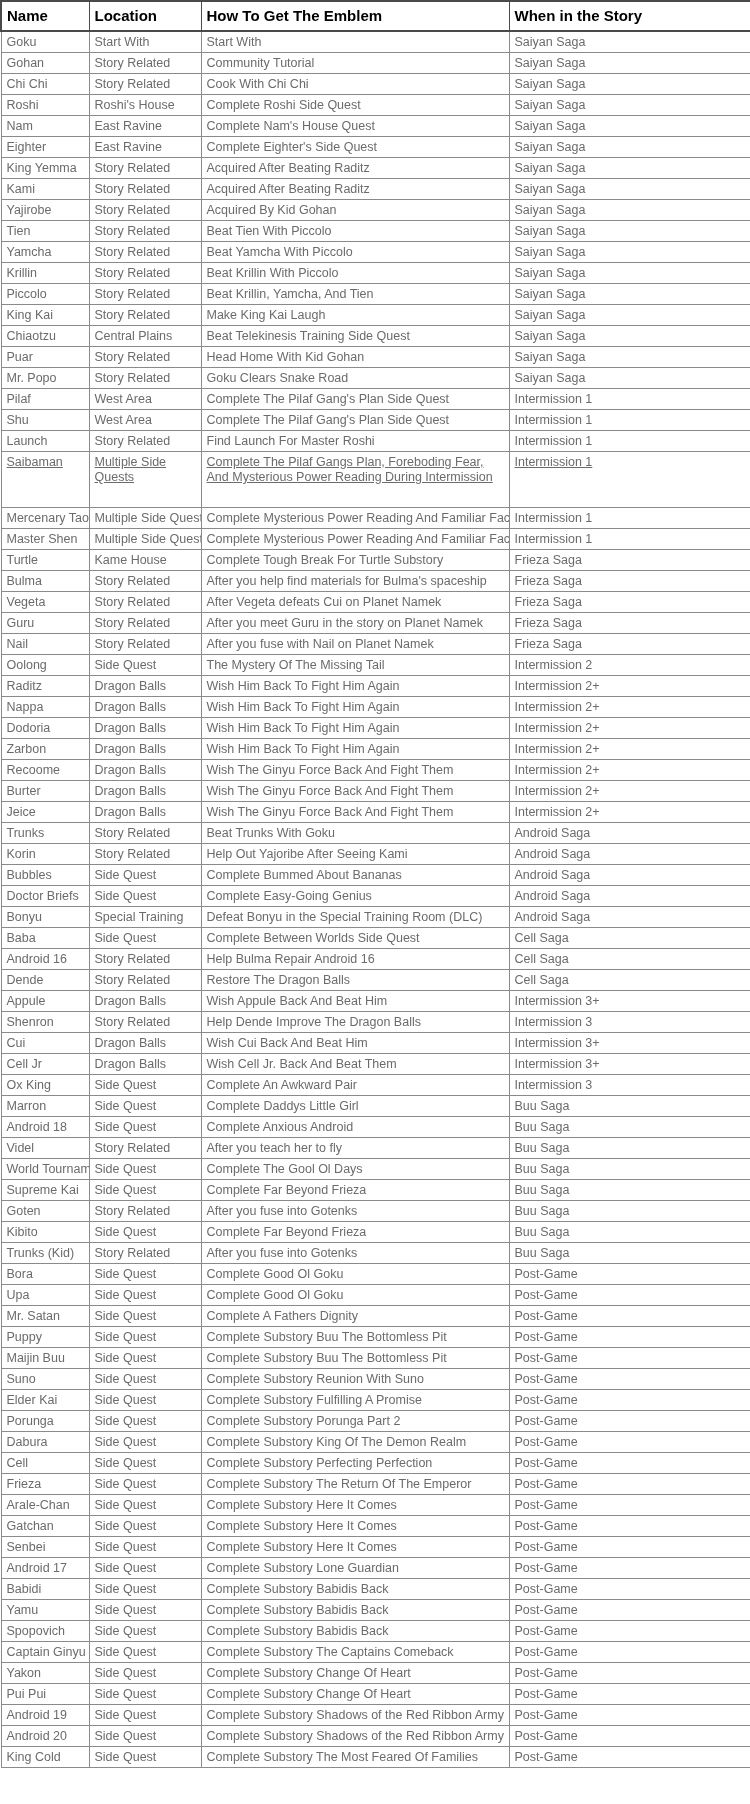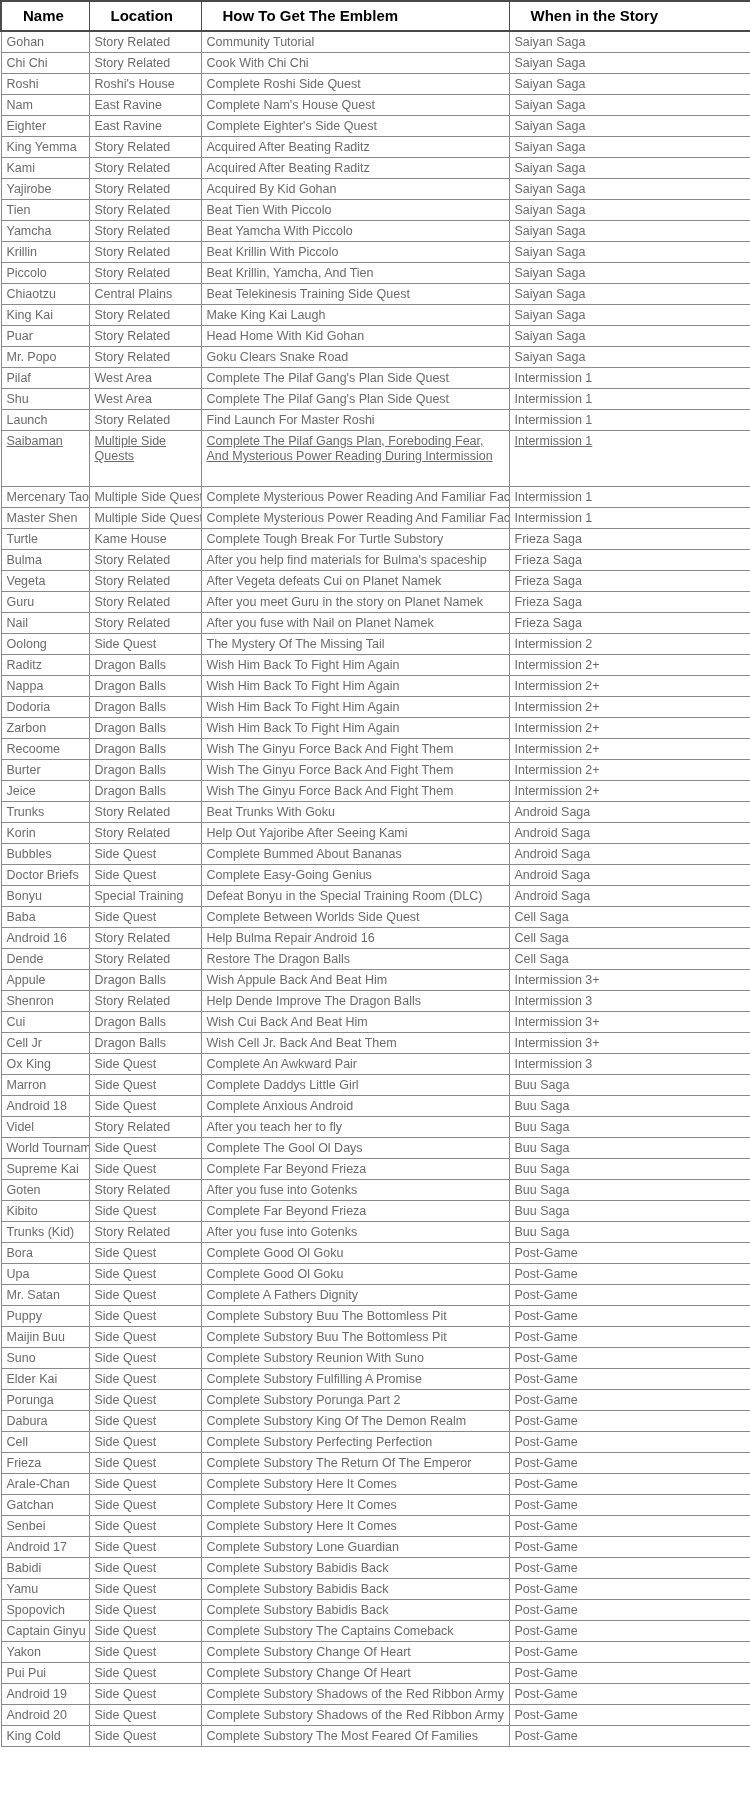--- a/index.html
+++ b/index.html
@@ -24,21 +24,21 @@
   #emblem-table col.c-name     { width: 88px; }
   #emblem-table col.c-location { width: 112px; }
   #emblem-table col.c-how      { width: 308px; }
   #emblem-table col.c-when     { width: 242px; }
 
   #emblem-table th {
     font-size: 15px;
     font-weight: bold;
     color: #000000;
     text-align: left;
-    padding: 2px 5px 4px 21px;
+    padding: 2px 5px 4px 5px;
     height: 22px;
     border-top: 2px solid #4a4a4a;
     border-bottom: 2px solid #4a4a4a;
     border-right: 1px solid #4a4a4a;
     vertical-align: middle;
     white-space: nowrap;
     overflow: hidden;
   }
   #emblem-table th:first-child { border-left: 2px solid #4a4a4a; }
   #emblem-table th:last-child  { border-right: 2px solid #a16207; }
@@ -83,20 +83,26 @@
   <thead>
     <tr>
       <th>Name</th>
       <th>Location</th>
       <th>How To Get The Emblem</th>
       <th>When in the Story</th>
     </tr>
   </thead>
   <tbody id="table-body">
       <tr>
+        <td class="name-cell">Goku</td>
+        <td class="location-cell">Start With</td>
+        <td class="how-cell">Start With</td>
+        <td class="when-cell">Saiyan Saga</td>
+      </tr>
+      <tr>
         <td class="name-cell">Gohan</td>
         <td class="location-cell">Story Related</td>
         <td class="how-cell">Community Tutorial</td>
         <td class="when-cell">Saiyan Saga</td>
       </tr>
       <tr>
         <td class="name-cell">Chi Chi</td>
         <td class="location-cell">Story Related</td>
         <td class="how-cell">Cook With Chi Chi</td>
         <td class="when-cell">Saiyan Saga</td>
@@ -155,29 +161,29 @@
         <td class="how-cell">Beat Krillin With Piccolo</td>
         <td class="when-cell">Saiyan Saga</td>
       </tr>
       <tr>
         <td class="name-cell">Piccolo</td>
         <td class="location-cell">Story Related</td>
         <td class="how-cell">Beat Krillin, Yamcha, And Tien</td>
         <td class="when-cell">Saiyan Saga</td>
       </tr>
       <tr>
+        <td class="name-cell">King Kai</td>
+        <td class="location-cell">Story Related</td>
+        <td class="how-cell">Make King Kai Laugh</td>
+        <td class="when-cell">Saiyan Saga</td>
+      </tr>
+      <tr>
         <td class="name-cell">Chiaotzu</td>
         <td class="location-cell">Central Plains</td>
         <td class="how-cell">Beat Telekinesis Training Side Quest</td>
-        <td class="when-cell">Saiyan Saga</td>
-      </tr>
-      <tr>
-        <td class="name-cell">King Kai</td>
-        <td class="location-cell">Story Related</td>
-        <td class="how-cell">Make King Kai Laugh</td>
         <td class="when-cell">Saiyan Saga</td>
       </tr>
       <tr>
         <td class="name-cell">Puar</td>
         <td class="location-cell">Story Related</td>
         <td class="how-cell">Head Home With Kid Gohan</td>
         <td class="when-cell">Saiyan Saga</td>
       </tr>
       <tr>
         <td class="name-cell">Mr. Popo</td>

